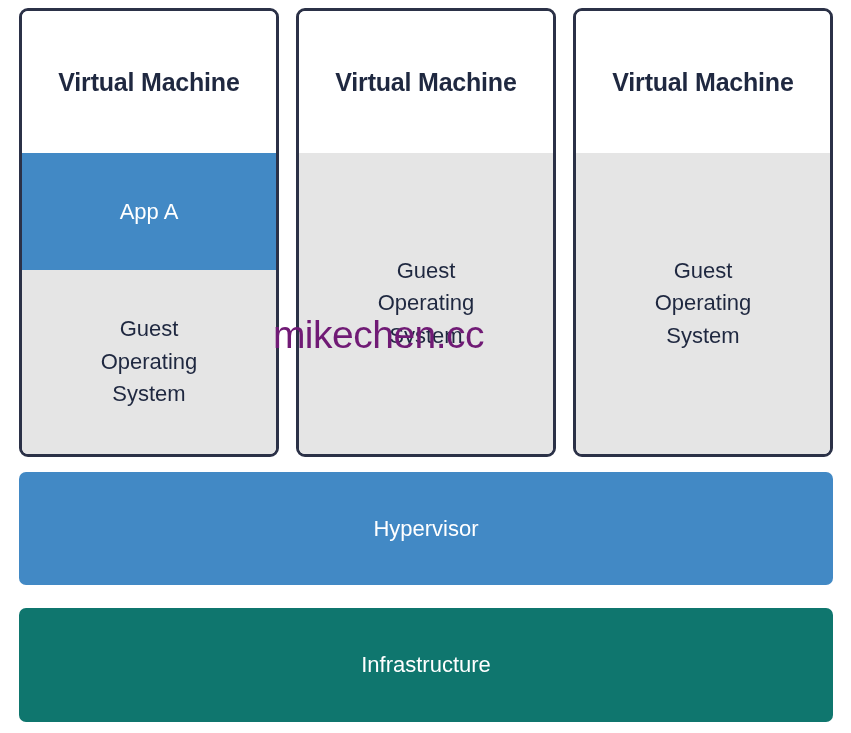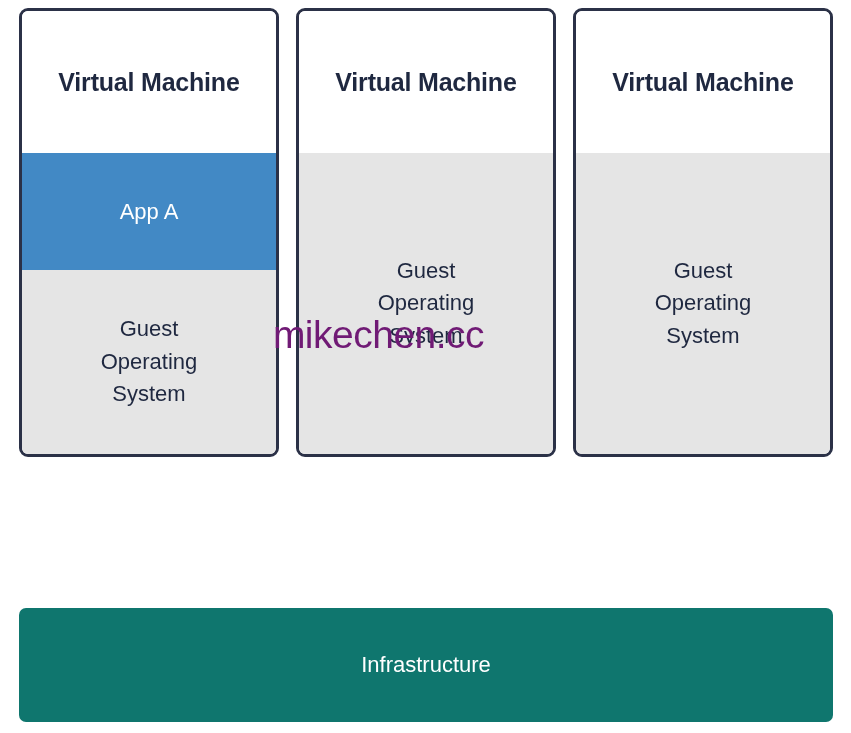--- a/index.html
+++ b/index.html
@@ -178,20 +178,23 @@
       </div>
       <div class="vm-os">
         <span class="vm-os-label">Guest
 Operating
 System</span>
       </div>
     </div>
 
   </div>
 
+  <div class="bar" id="hypervisor-bar">
+    <span class="bar-label">Hypervisor</span>
+  </div>
 
   <div class="bar" id="infrastructure-bar">
     <span class="bar-label">Infrastructure</span>
   </div>
 
   <div id="watermark">mikechen.cc</div>
 
 </div>
 
 </body></html>

